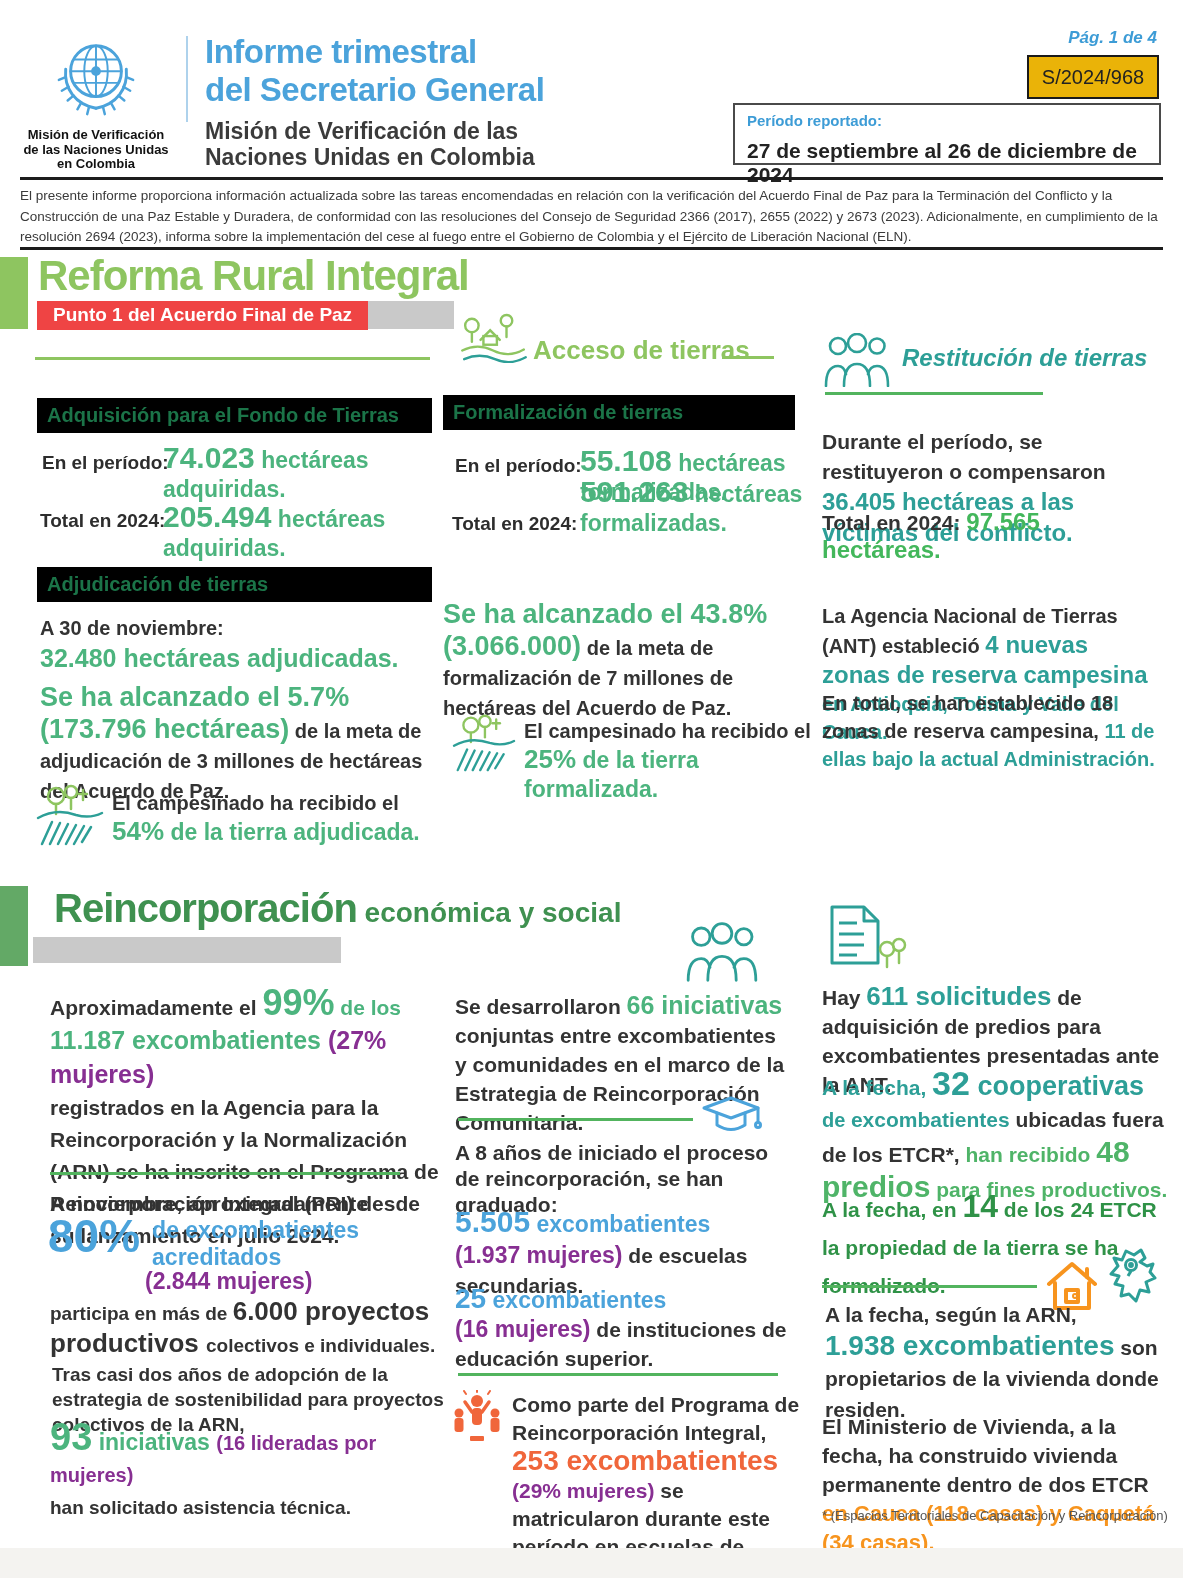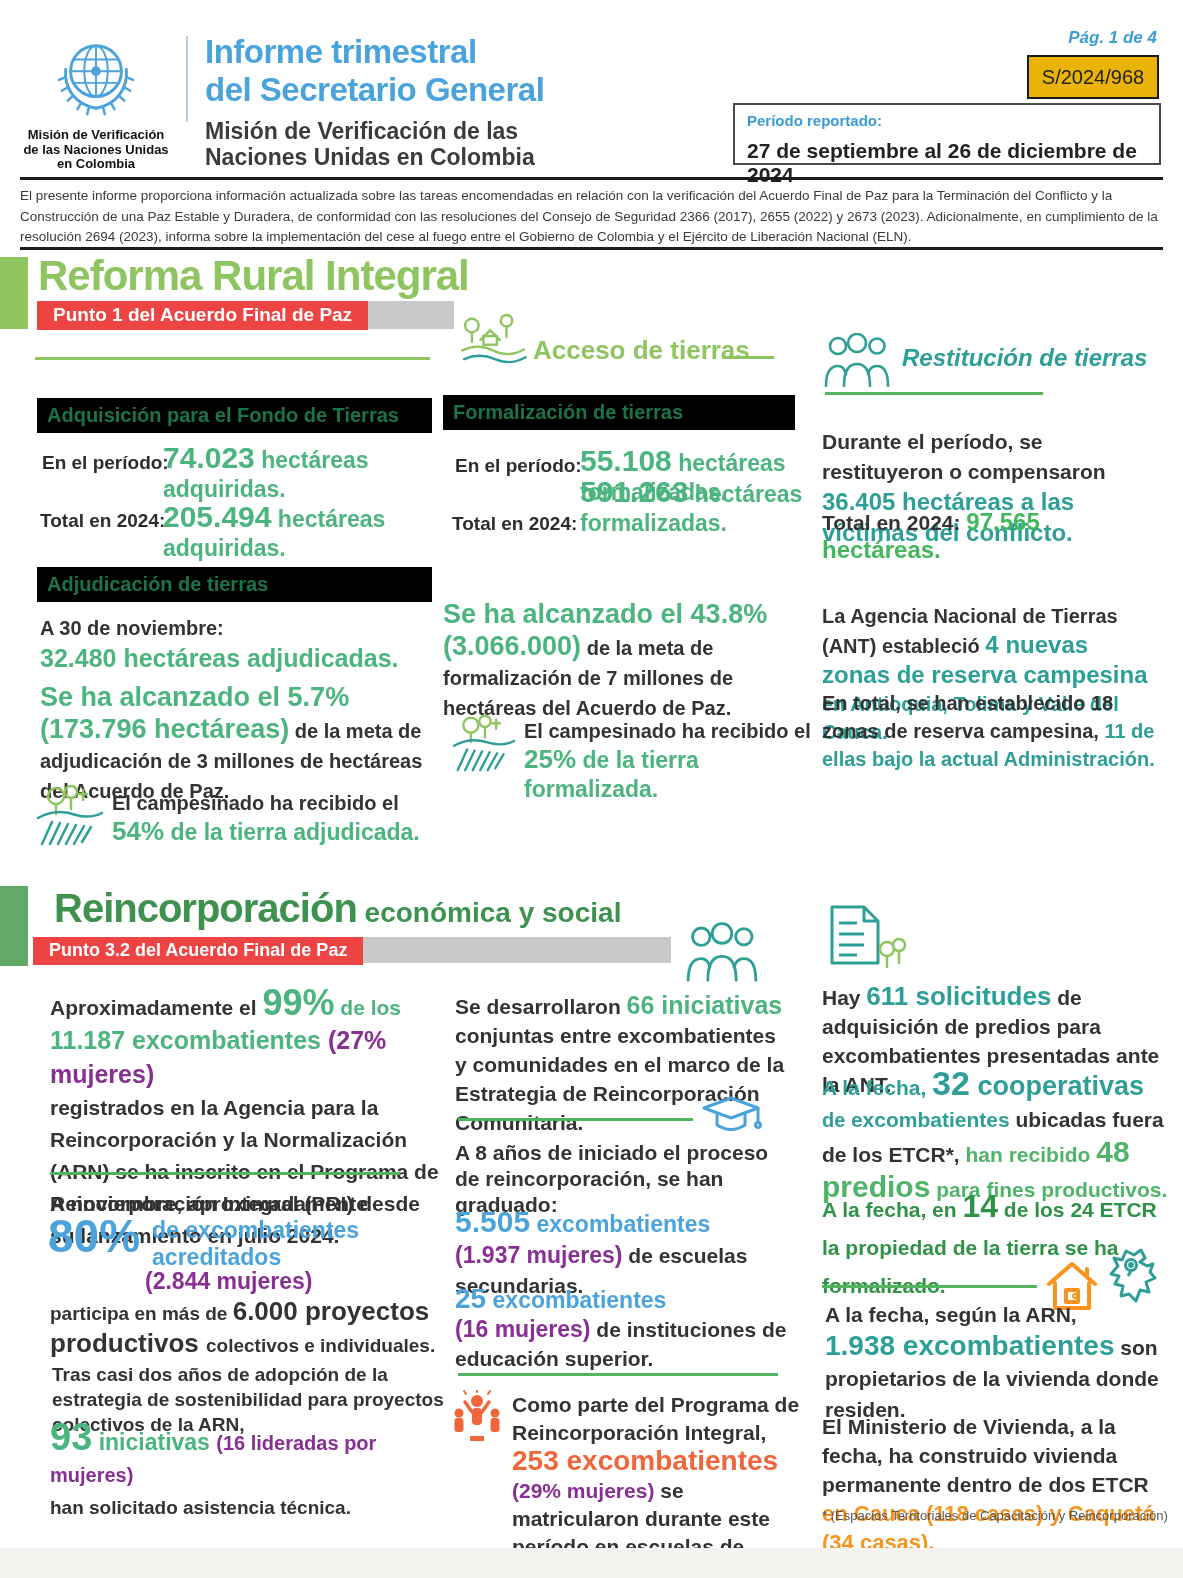--- a/index.html
+++ b/index.html
@@ -265,21 +265,21 @@
   </div>
   <div class="abs" style="left:822px;top:690px;width:342px;line-height:26px;">
     <span class="k f20">En total, se han establecido 18 zonas de reserva campesina, </span><span class="t f20">11 de ellas bajo la actual Administración.</span>
   </div>
 
   <div class="abs accent2" style="left:0;top:886px;height:80px;"></div>
   <div class="abs" style="left:38px;top:886px;margin-left:16px;">
     <span class="h1-reinc1">Reincorporación</span><span class="h1-reinc2"> económica y social</span>
   </div>
   <div class="abs" style="left:33px;top:937px;">
-    <span class="bannerblue f18">Punto 3.2 del Acuerdo Final de Paz</span><span class="bannergray" style="width:308px;height:26px;vertical-align:top;"></span>
+    <span class="bannergray" style="width:308px;height:26px;vertical-align:top;"></span>
   </div>
 
   <span class="abs" style="left:686px;top:922px;">
     <svg width="72" height="60" viewBox="0 0 66 54">
       <g fill="none" stroke="#2D9F97" stroke-width="2.6" stroke-linecap="round">
         <circle cx="14" cy="13" r="8"></circle>
         <circle cx="33" cy="10" r="9"></circle>
         <circle cx="53" cy="13" r="7.5"></circle>
         <path d="M2,53 Q2,33 14,33 Q20,33 22,41"></path>
         <path d="M20,53 Q20,31 33,31 Q46,31 46,53"></path>

